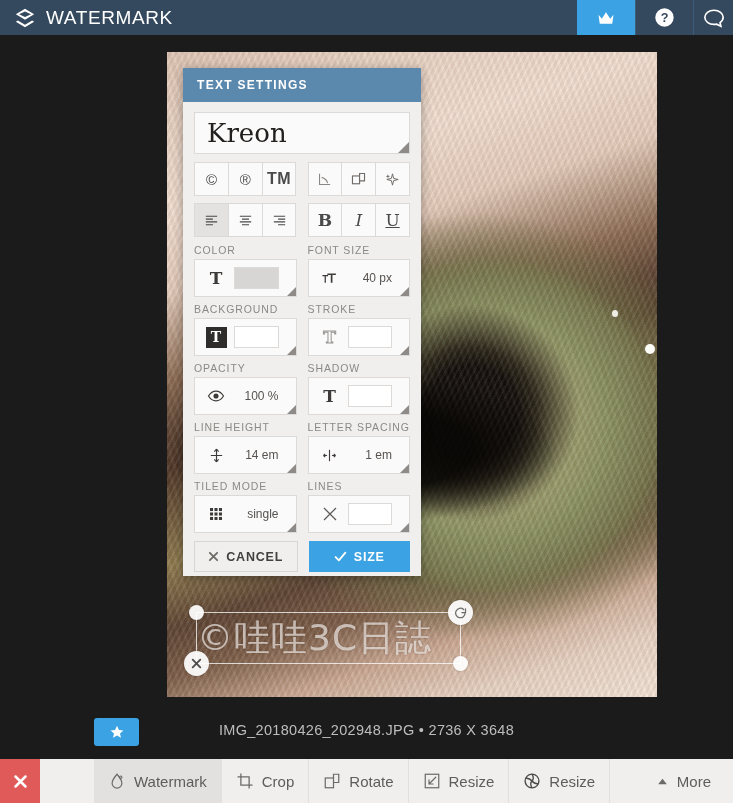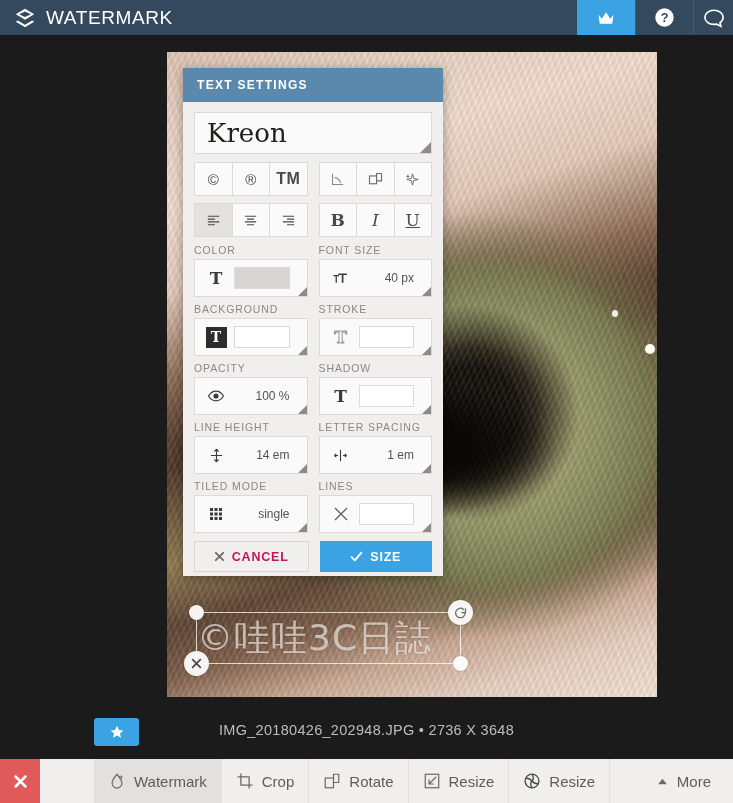--- a/index.html
+++ b/index.html
@@ -85,21 +85,21 @@
   }
   .handle.dot { width: 15px; height: 15px; }
   .handle.big { width: 25px; height: 25px; }
   .h-tl { left: -8px;  top: -8px; }
   .h-br { right: -8px; bottom: -8px; }
   .h-rot { right: -13px; top: -13px; }
   .h-del { left: -13px; bottom: -13px; }
 
   
   .panel {
-    position: absolute; left: 183px; top: 68px; width: 260px; height: 508px;
+    position: absolute; left: 183px; top: 68px; width: 238px; height: 508px;
     background: #f1efed; box-shadow: 0 2px 10px rgba(0,0,0,0.35);
   }
   .panel-header {
     height: 34px; background: #5b89ad; display: flex; align-items: center;
     padding: 0 14px; color: #ffffff; font-size: 12px; font-weight: bold;
     letter-spacing: 1.3px;
   }
   .panel-body { padding: 10px 11px 11px 11px; }
 
   .fontfield {
@@ -168,21 +168,21 @@
     font-family: "DejaVu Serif", serif; font-weight: bold; font-size: 17px;
     color: transparent; -webkit-text-stroke: 1px #9b9895;
   }
 
   .btnrow { display: flex; gap: 11px; margin-top: 8px; }
   .pbtn {
     flex: 1; height: 31px; display: flex; align-items: center;
     justify-content: center; gap: 7px; font-size: 12.5px;
     letter-spacing: 0.8px; cursor: pointer; font-weight: bold;
   }
-  .pbtn.cancel { background: #f1efed; border: 1px solid #d8d5d2; color: #be185d; }
+  .pbtn.cancel { background: #f1efed; border: 1px solid #d8d5d2; color: #404040; }
   .pbtn.apply { background: #3ba3e3; color: #ffffff; }
   .star-btn {
     position: absolute; left: 94px; top: 718px; width: 45px; height: 28px;
     background: #3ba3e3; border-radius: 3px; display: flex;
     align-items: center; justify-content: center; cursor: pointer;
   }
   .meta-text {
     position: absolute; left: 0; top: 722px; width: 733px; text-align: center;
     color: #bdbdbd; font-size: 14.5px; letter-spacing: 0.3px;
   }

